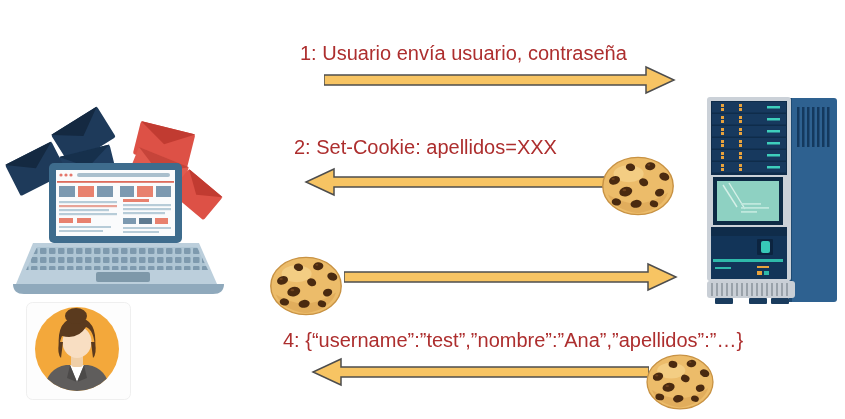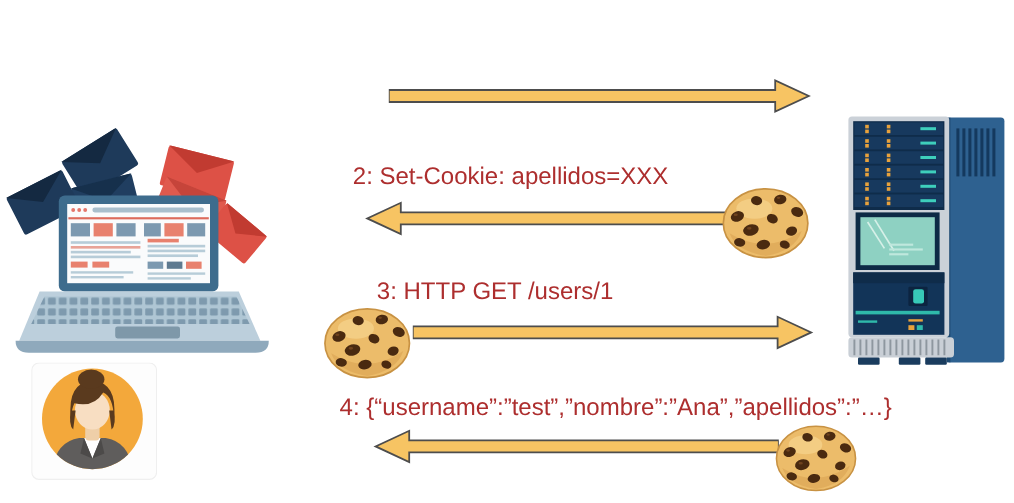--- a/index.html
+++ b/index.html
@@ -233,20 +233,21 @@
           <path d="M72,188 V201"></path>
           <path d="M77,188 V201"></path>
           <path d="M82,188 V201"></path>
       </g>
       <rect x="10" y="203" width="18" height="6" rx="1" fill="#1A3C5E"></rect>
       <rect x="44" y="203" width="18" height="6" rx="1" fill="#1A3C5E"></rect>
       <rect x="66" y="203" width="18" height="6" rx="1" fill="#1A3C5E"></rect>
     </svg>
   </div>
 
+  <div class="msg-label" style="left:300px; top:42px;">1: Usuario envía usuario, contraseña</div>
   <svg class="arrow" style="left:324px; top:65px;" width="352" height="30" viewBox="0 0 352 30">
     <path d="M0,10 H322 V2 L350,15 L322,28 V20 H0 Z" fill="#F7C463" stroke="#4D4D4D" stroke-width="1.5"></path>
   </svg>
 
   <div class="msg-label" style="left:294px; top:136px;">2: Set-Cookie: apellidos=XXX</div>
   <svg class="arrow" style="left:302px; top:167px;" width="304" height="30" viewBox="0 0 304 30">
     <path d="M304,10 H32 V2 L4,15 L32,28 V20 H304 Z" fill="#F7C463" stroke="#4D4D4D" stroke-width="1.5"></path>
   </svg>
   <svg class="cookie" style="left:599px; top:155px;" width="78" height="62" viewBox="0 0 80 66">
     <ellipse cx="40" cy="33" rx="37.5" ry="30.5" fill="#ECBC6A" stroke="#C89243" stroke-width="1.5"></ellipse>
@@ -264,21 +265,20 @@
       <ellipse cx="38" cy="52" rx="6" ry="4.2" transform="rotate(-10 38 52)"></ellipse>
       <ellipse cx="57" cy="52" rx="4.5" ry="3.5" transform="rotate(18 57 52)"></ellipse>
     </g>
     <g fill="#7A4A22" opacity="0.8">
       <ellipse cx="13.5" cy="25.5" rx="1.8" ry="1.1"></ellipse>
       <ellipse cx="25.5" cy="37.5" rx="2" ry="1.2"></ellipse>
       <ellipse cx="51.5" cy="10.5" rx="1.6" ry="1"></ellipse>
     </g>
   </svg>
 
-  <div class="msg-label" style="left:314px; top:232px;">3: HTTP GET /users/1</div>
   <svg class="arrow" style="left:344px; top:262px;" width="334" height="30" viewBox="0 0 334 30">
     <path d="M0,10 H304 V2 L332,15 L304,28 V20 H0 Z" fill="#F7C463" stroke="#4D4D4D" stroke-width="1.5"></path>
   </svg>
   <svg class="cookie" style="left:266px; top:255px;" width="80" height="62" viewBox="0 0 80 66">
     <ellipse cx="40" cy="33" rx="37.5" ry="30.5" fill="#ECBC6A" stroke="#C89243" stroke-width="1.5"></ellipse>
     <path d="M8,42 Q40,62 72,40 Q66,58 40,62 Q14,58 8,42 Z" fill="#D9A050" opacity="0.55"></path>
     <ellipse cx="30" cy="20" rx="16" ry="9" fill="#F5D18A" opacity="0.8"></ellipse>
     <g fill="#4A2A10">
       <ellipse cx="15" cy="27" rx="6" ry="4.5" transform="rotate(-20 15 27)"></ellipse>
       <ellipse cx="32" cy="13" rx="5" ry="4" transform="rotate(12 32 13)"></ellipse>

